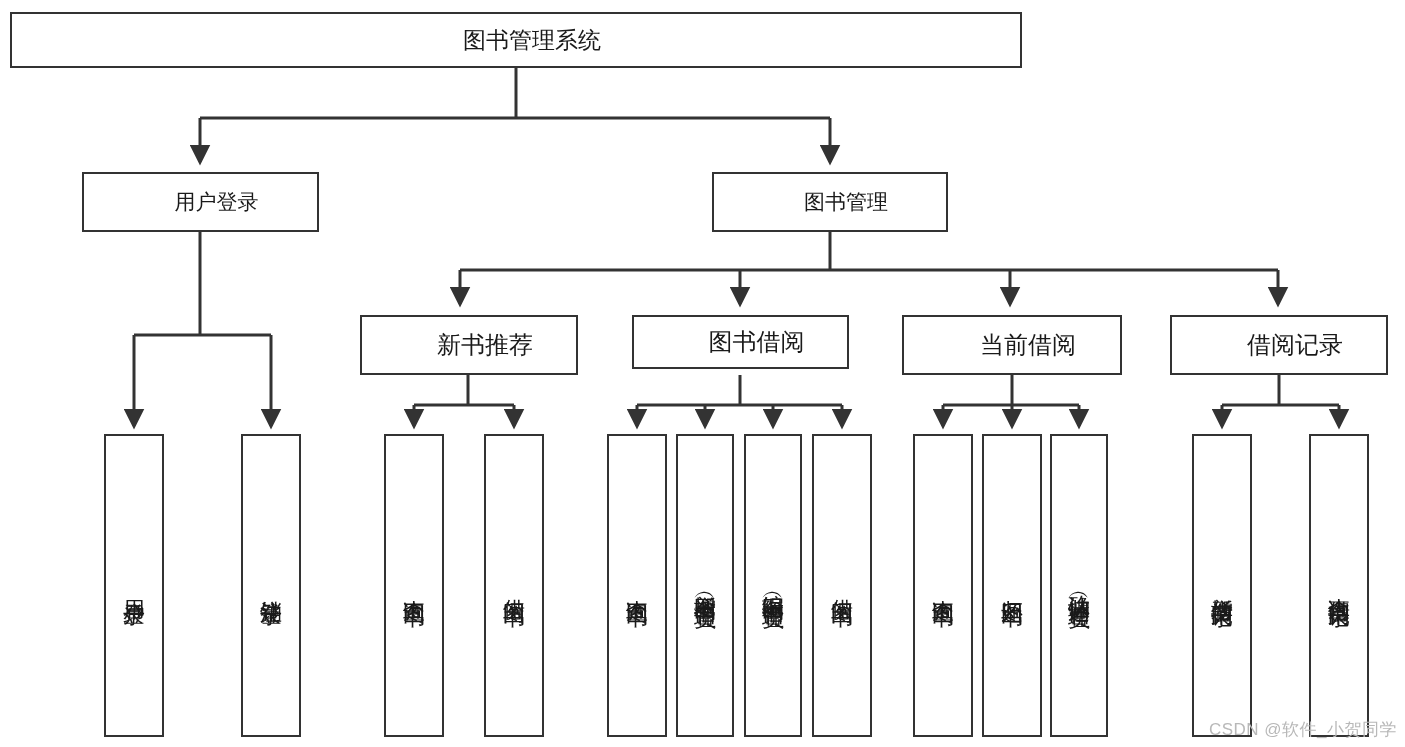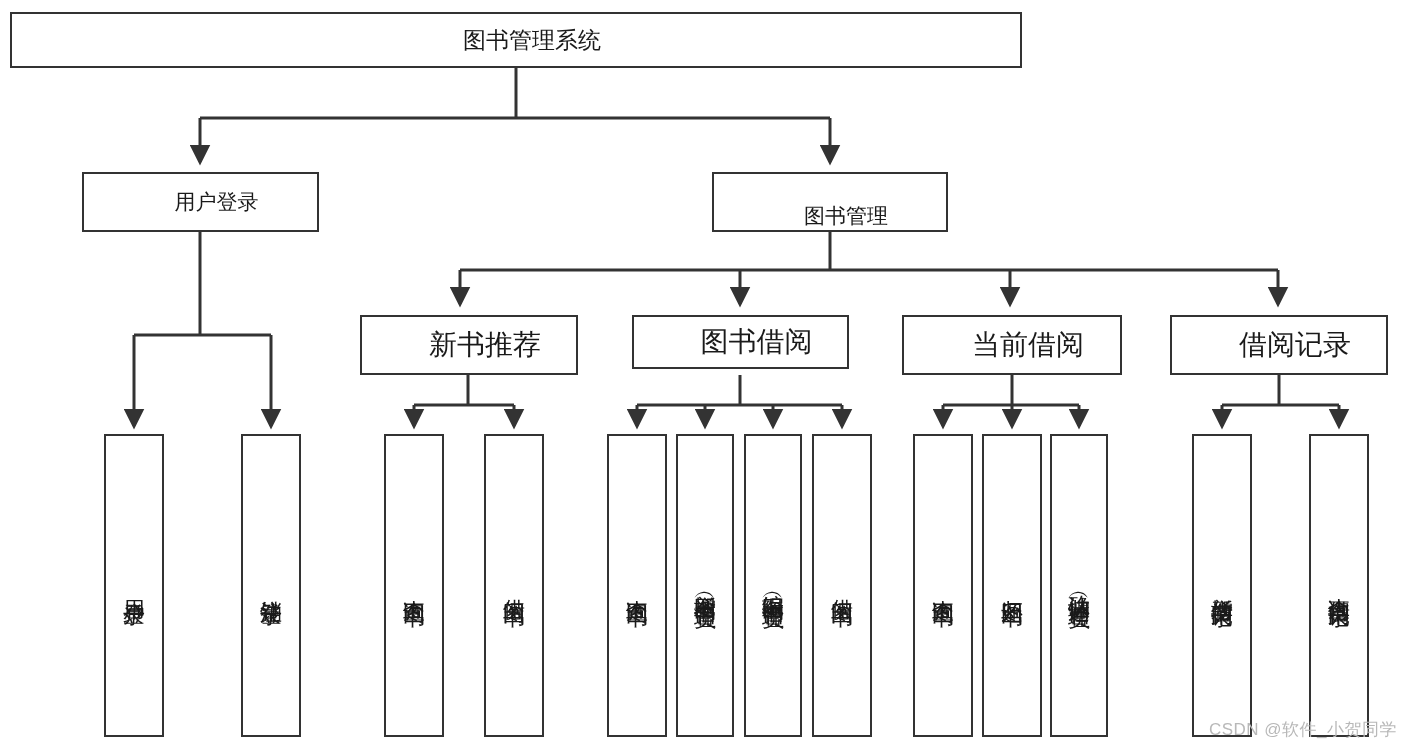--- a/index.html
+++ b/index.html
@@ -35,21 +35,21 @@
     color: #1a1a1a;
     padding-left: 32px;
   }
   .node.level0 {
     font-size: 23px;
   }
   .node.level1 {
     font-size: 21px;
   }
   .node.level2 {
-    font-size: 28px;
+    font-size: 24px;
   }
   .node.leaf {
     font-size: 22px;
     align-items: center;
     justify-content: center;
     padding: 6px 0;
   }
   .vtext {
     writing-mode: vertical-rl;
     text-orientation: upright;
@@ -124,21 +124,21 @@
     </g>
   </svg>
 
   <div class="node level0" style="left:10px; top:12px; width:1012px; height:56px;">
     <span>图书管理系统</span>
   </div>
 
   <div class="node level1" style="left:82px; top:172px; width:237px; height:60px;">
     <span>用户登录</span>
   </div>
-  <div class="node level1" style="left:712px; top:172px; width:236px; height:60px;align-items:flex-end;">
+  <div class="node level1" style="left:712px; top:172px; width:236px; height:60px;">
     <span>图书管理</span>
   </div>
 
   <div class="node level2" style="left:360px; top:315px; width:218px; height:60px;">
     <span>新书推荐</span>
   </div>
   <div class="node level2" style="left:632px; top:315px; width:217px; height:54px;">
     <span>图书借阅</span>
   </div>
   <div class="node level2" style="left:1170px; top:315px; width:218px; height:60px;">

